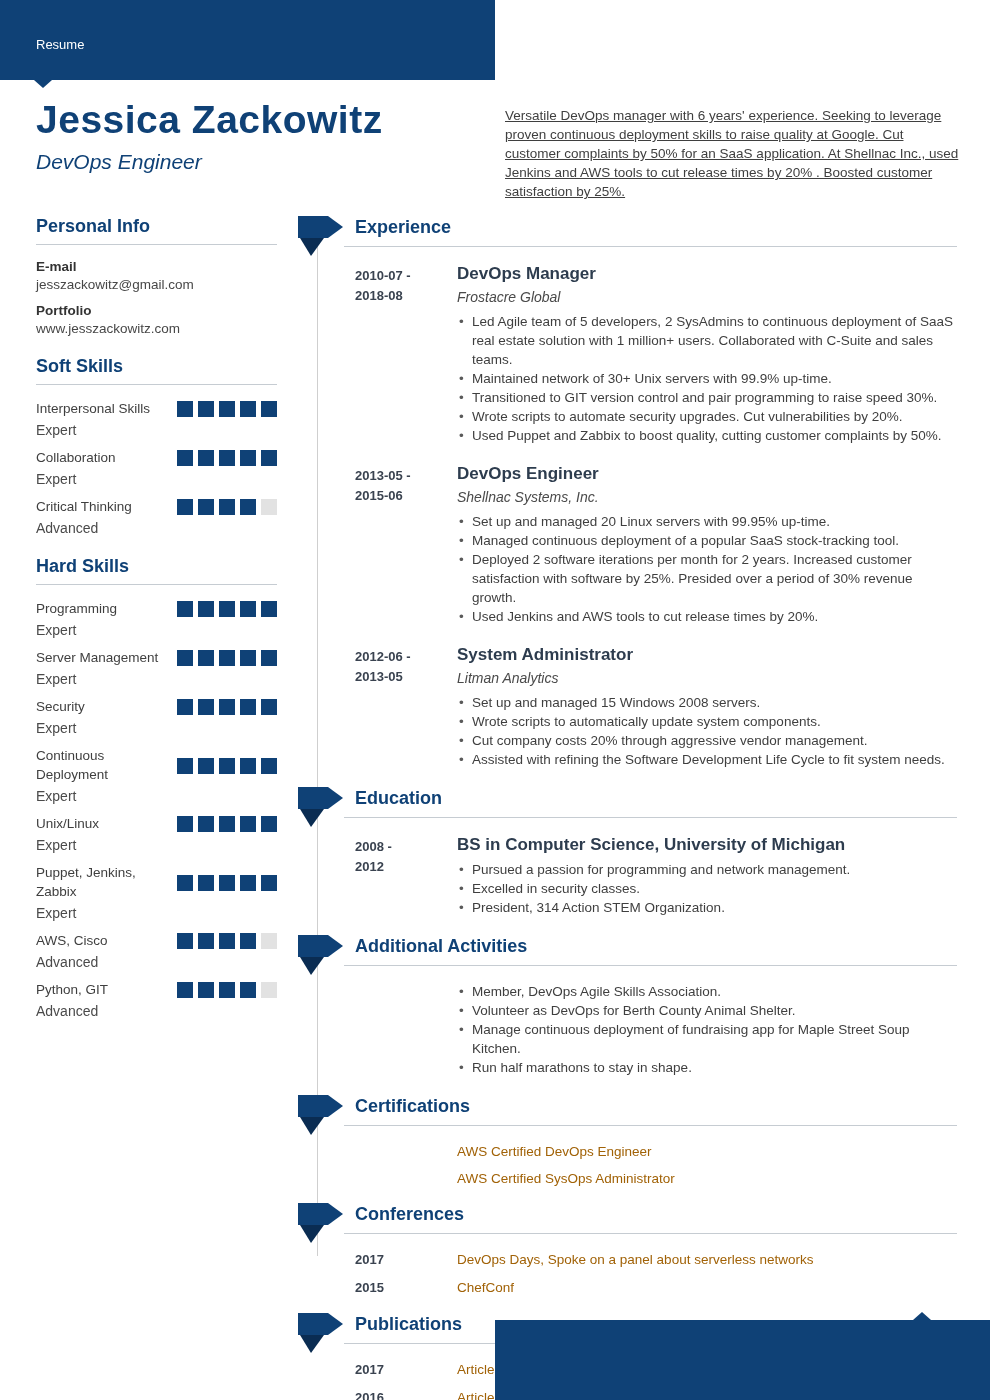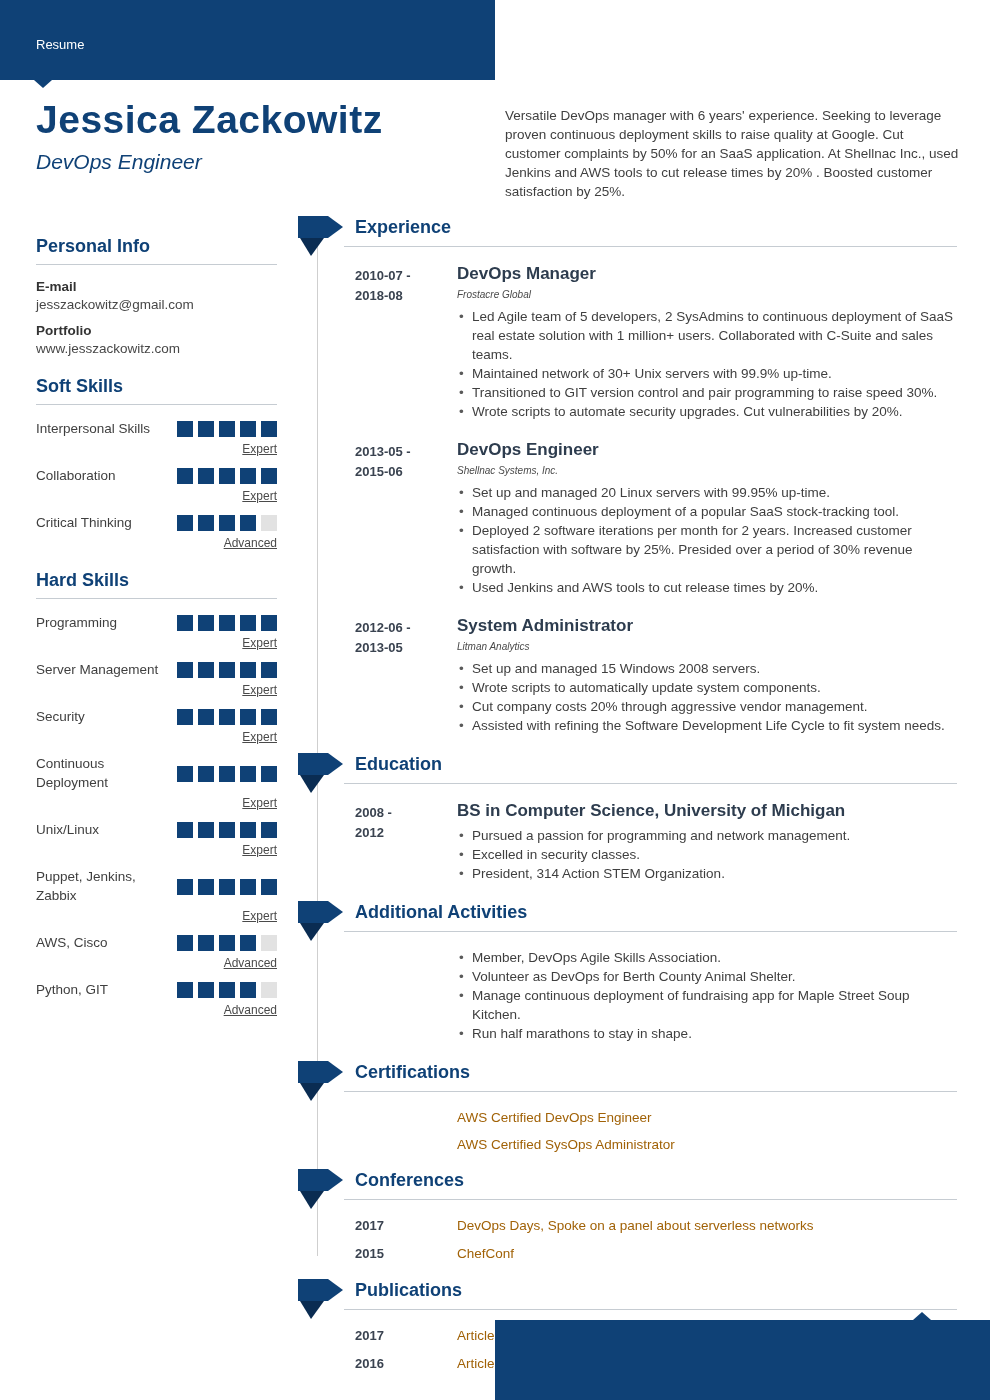--- a/index.html
+++ b/index.html
@@ -9,49 +9,49 @@
     font-family:"Liberation Sans", sans-serif; color:#3f3f3f; overflow:hidden;padding-left:19px;
   }
   
   .top-bar { position:absolute; left:0; top:0; width:495px; height:80px; background:#0f4176; }
   .top-bar-label { position:absolute; left:36px; top:37px; font-size:13px; color:#ffffff; }
   .top-notch { position:absolute; left:34px; top:80px; width:0; height:0;
     border-left:9px solid transparent; border-right:9px solid transparent; border-top:8px solid #0f4176; }
   
   .name { position:absolute; left:36px; top:98px; font-size:39px; font-weight:bold; color:#0f4176; letter-spacing:0.5px; }
   .job-title { position:absolute; left:36px; top:150px; font-size:21px; font-style:italic; color:#0f4176; }
-  .summary { position:absolute; left:505px; top:106px; width:454px; font-size:13.5px; line-height:19px; color:#3f3f3f; }
+  .summary { position:absolute; left:505px; top:106px; width:454px; font-size:13.5px; line-height:19px; color:#3f3f3f;text-decoration:underline; }
   
   .left-col { position:absolute; left:36px; top:216px; width:241px; }
   .l-heading { font-size:18px; font-weight:bold; color:#0f4176; padding-bottom:7px; border-bottom:1px solid #c6ccd2; margin-bottom:14px; }
-  .l-section { margin-bottom:20px;margin-top:20px; }
+  .l-section { margin-bottom:20px; }
   .info-item { margin-bottom:11px; }
   .info-label { font-size:13.5px; font-weight:bold; color:#333333; margin-bottom:3px; }
   .info-value { font-size:13.5px; color:#474747; }
   .skill { margin-bottom:10px; }
   .skill-row { display:flex; justify-content:space-between; align-items:center; }
   .skill-name { flex:1 1 auto; padding-right:8px; font-size:13.5px; line-height:19px; color:#3f3f3f; }
   .squares { display:flex; gap:5px; flex:0 0 auto; margin-top:1px; }
   .sq { width:16px; height:16px; display:inline-block; }
   .sq.fill { background:#0f4176; }
   .sq.empty { background-color:#e2e2e2;
     background-image:radial-gradient(#c6c6c6 22%, transparent 23%), radial-gradient(#c6c6c6 22%, transparent 23%);
     background-size:4px 4px; background-position:0 0, 2px 2px; }
-  .skill-level { text-align:right; font-size:12px; color:#4a4a4a; margin-top:4px;text-decoration:underline; }
+  .skill-level { font-size:14px; color:#4a4a4a; margin-top:4px; }
   
   .v-line { position:absolute; left:317px; top:246px; width:1px; height:1010px; background:#cfcfcf; }
   .right-col { position:absolute; left:344px; top:216px; width:613px; }
   .section { margin-bottom:15px; }
   .sec-head { position:relative; border-bottom:1px solid #c6ccd2; padding:0 0 8px 11px; margin-bottom:16px; }
   .sec-head h2 { font-size:18px; font-weight:bold; color:#0f4176; line-height:22px; }
   .sec-icon { position:absolute; left:-46px; top:0px; width:46px; height:40px; }
   .entry { display:grid; grid-template-columns:102px 1fr; padding-left:11px; margin-bottom:18px; }
   .entry-dates { font-size:13px; font-weight:bold; color:#3a4350; line-height:20px; padding-top:3px; }
   .entry-title { font-size:17px; font-weight:bold; color:#2d3c4e; line-height:22px; margin-bottom:4px; }
-  .entry-company { font-size:10px; font-style:italic; color:#4a4a4a; margin-bottom:7px; }
+  .entry-company { font-size:14px; font-style:italic; color:#4a4a4a; margin-bottom:7px; }
   ul.bullets { list-style:none; }
   ul.bullets li { position:relative; padding-left:15px; font-size:13.5px; line-height:19px; color:#3f3f3f; }
   ul.bullets li::before { content:"\2022"; position:absolute; left:2px; color:#5a5a5a; }
   .simple-entry { margin-bottom:8px; }
   .simple-entry .entry-dates { padding-top:0; }
   .simple-text { font-size:13.5px; color:#a16207; line-height:19px; }
   
   .bottom-bar { position:absolute; left:495px; top:1320px; width:495px; height:80px; background:#0f4176; }
   .bottom-notch { position:absolute; left:913px; top:1312px; width:0; height:0;
     border-left:9px solid transparent; border-right:9px solid transparent; border-bottom:8px solid #0f4176; }
@@ -256,20 +256,21 @@
           <div>2018-08</div>
         </div>
         <div>
           <div class="entry-title">DevOps Manager</div>
           <div class="entry-company">Frostacre Global</div>
           <ul class="bullets">
             <li>Led Agile team of 5 developers, 2 SysAdmins to continuous deployment of SaaS real estate solution with 1 million+ users. Collaborated with C-Suite and sales teams.</li>
             <li>Maintained network of 30+ Unix servers with 99.9% up-time.</li>
             <li>Transitioned to GIT version control and pair programming to raise speed 30%.</li>
             <li>Wrote scripts to automate security upgrades. Cut vulnerabilities by 20%.</li>
+            <li>Used Puppet and Zabbix to boost quality, cutting customer complaints by 50%.</li>
           </ul>
         </div>
       </div>
 
       <div class="entry">
         <div class="entry-dates">
           <div>2013-05 -</div>
           <div>2015-06</div>
         </div>
         <div>

